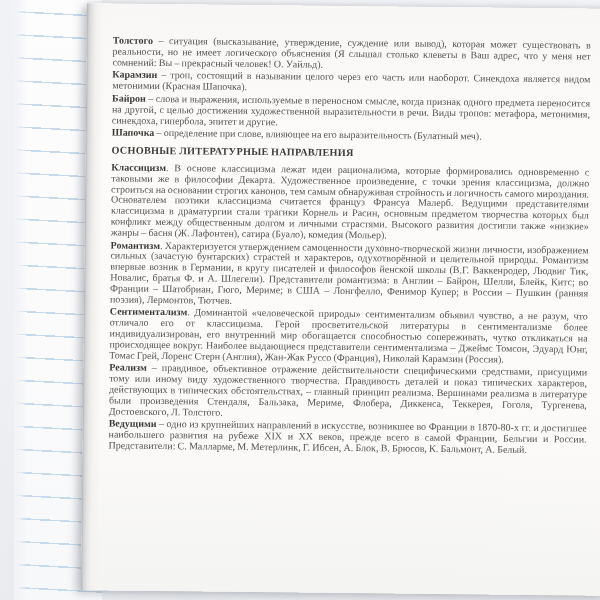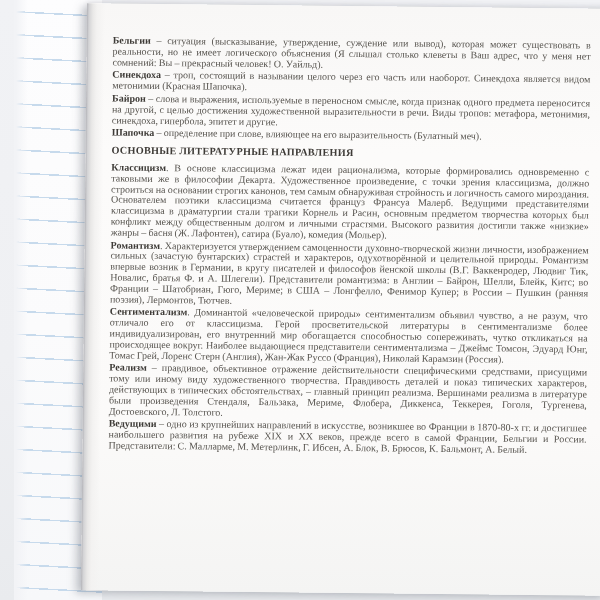--- a/index.html
+++ b/index.html
@@ -91,23 +91,23 @@
 
 <div class="scene">
 
   <div class="notebook"></div>
 
   <div class="book-page">
     <div class="page-edge"></div>
 
     <div class="text-block">
 
-      <p class="entry"><b>Бельгии</b><span> – ситуация (высказывание, утверждение, суждение или вывод), которая может существовать в реальности, но не имеет логического объяснения (Я слышал столько клеветы в Ваш адрес, что у меня нет сомнений: Вы – прекрасный человек! О. Уайльд).</span></p>
+      <p class="entry"><b>Толстого</b><span> – ситуация (высказывание, утверждение, суждение или вывод), которая может существовать в реальности, но не имеет логического объяснения (Я слышал столько клеветы в Ваш адрес, что у меня нет сомнений: Вы – прекрасный человек! О. Уайльд).</span></p>
 
-      <p class="entry"><b>Синекдоха</b><span> – троп, состоящий в назывании целого через его часть или наоборот. Синекдоха является видом метонимии (Красная Шапочка).</span></p>
+      <p class="entry"><b>Карамзин</b><span> – троп, состоящий в назывании целого через его часть или наоборот. Синекдоха является видом метонимии (Красная Шапочка).</span></p>
 
       <p class="entry"><b>Байрон</b><span> – слова и выражения, используемые в переносном смысле, когда признак одного предмета переносится на другой, с целью достижения художественной выразительности в речи. Виды тропов: метафора, метонимия, синекдоха, гипербола, эпитет и другие.</span></p>
 
       <p class="entry"><b>Шапочка</b><span> – определение при слове, влияющее на его выразительность (Булатный меч).</span></p>
 
       <h2 class="section-heading">ОСНОВНЫЕ ЛИТЕРАТУРНЫЕ НАПРАВЛЕНИЯ</h2>
 
       <p class="entry"><b>Классицизм</b><span>. В основе классицизма лежат идеи рационализма, которые формировались одновременно с таковыми же в философии Декарта. Художественное произведение, с точки зрения классицизма, должно строиться на основании строгих канонов, тем самым обнаруживая стройность и логичность самого мироздания. Основателем поэтики классицизма считается француз Франсуа Малерб. Ведущими представителями классицизма в драматургии стали трагики Корнель и Расин, основным предметом творчества которых был конфликт между общественным долгом и личными страстями. Высокого развития достигли также «низкие» жанры – басня (Ж. Лафонтен), сатира (Буало), комедия (Мольер).</span></p>
 
       <p class="entry"><b>Романтизм</b><span>. Характеризуется утверждением самоценности духовно-творческой жизни личности, изображением сильных (зачастую бунтарских) страстей и характеров, одухотворённой и целительной природы. Романтизм впервые возник в Германии, в кругу писателей и философов йенской школы (В.Г. Ваккенродер, Людвиг Тик, Новалис, братья Ф. и А. Шлегели). Представители романтизма: в Англии – Байрон, Шелли, Блейк, Китс; во Франции – Шатобриан, Гюго, Мериме; в США – Лонгфелло, Фенимор Купер; в России – Пушкин (ранняя поэзия), Лермонтов, Тютчев.</span></p>

